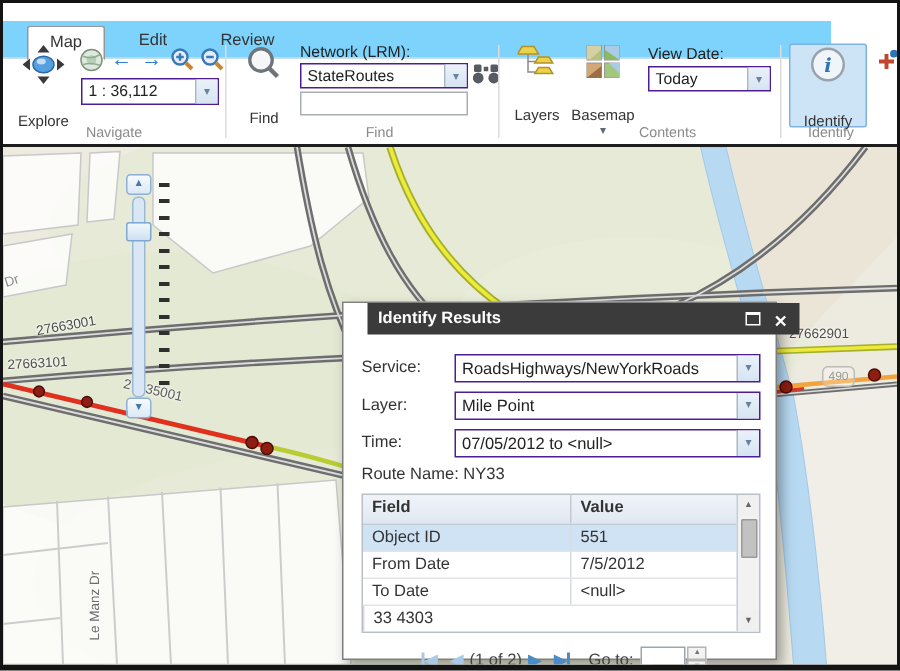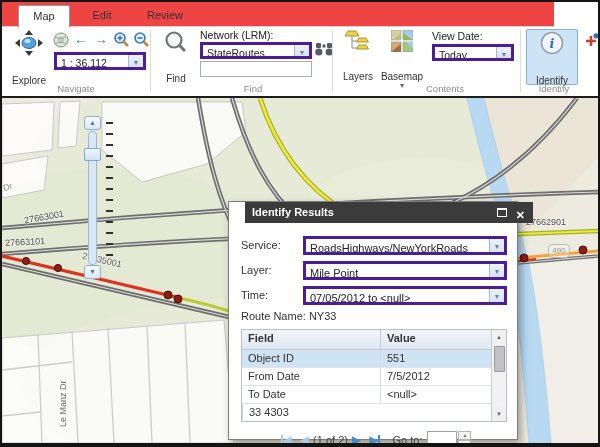--- a/index.html
+++ b/index.html
@@ -3,34 +3,34 @@
 <meta charset="utf-8">
 <style>
   * { margin:0; padding:0; box-sizing:border-box; }
   body { background:#d8d8d8; font-family:"Liberation Sans", sans-serif; }
   .screen { position:relative; width:600px; height:447px; background:#fff;
             border:2px solid #141414; border-bottom-width:4px; overflow:hidden;
             font-family:"Liberation Sans", sans-serif; }
 
   
   .ribbon { position:absolute; left:0; top:0; width:596px; height:94px; background:#fff; }
-  .tabstrip { position:absolute; left:0; top:0; width:552px; height:25px; background:#ef4444;
+  .tabstrip { position:absolute; left:0; top:12px; width:552px; height:25px; background:#7dd3fc;
               border-bottom:1px solid #d2d2d2; }
   .tab { position:absolute; top:3px; height:22px; line-height:21px; text-align:center;
          font-size:11px; color:#333; cursor:default; }
   .tab.active { background:#fff; border:1px solid #979797; border-bottom:1px solid #fff;
                 border-radius:2px 2px 0 0; height:23px; }
   .grp-sep { position:absolute; top:28px; height:62px; width:1px; background:#dcdcdc; }
   .grp-label { position:absolute; top:81px; font-size:9.5px; color:#8a8a8a; transform:translateX(-50%); white-space:nowrap; }
   .rbtn { position:absolute; display:flex; flex-direction:column; align-items:center;
           font-size:10px; color:#333; border:1px solid transparent; border-radius:2px; }
   .rbtn .cap { margin-top:18px; line-height:10px; }
   .mini-icon { position:absolute; width:18px; height:17px; display:flex; align-items:center; justify-content:center; }
   .nav-arrow { font-size:14px; font-weight:bold; color:#2e83cf; }
-  .combo { position:absolute; display:flex; background:#fff; border:3px solid #4c1d95; }
+  .combo { position:absolute; display:flex; background:#fff; border:1px solid #4c1d95; }
   .combo .val { flex:1; font-size:10.5px; color:#222; padding:1px 0 0 4px; line-height:14px;
                 white-space:nowrap; overflow:hidden; }
   .combo .btn { width:15px; background:linear-gradient(#eaf2fa,#d6e4f2); border-left:1px solid #aab6c2;
                 color:#68839e; font-size:8px; text-align:center; line-height:15px; }
   .caret { font-size:8px; color:#5a6a7a; line-height:7px; }
   .sel-btn { background:#cde4f6; border:1px solid #7fb2e0; }
 
   
   .map { position:absolute; left:0; top:94px; width:596px; height:347px; border-top:2px solid #1d1d1d;
          overflow:hidden; background:#edeadf; }

